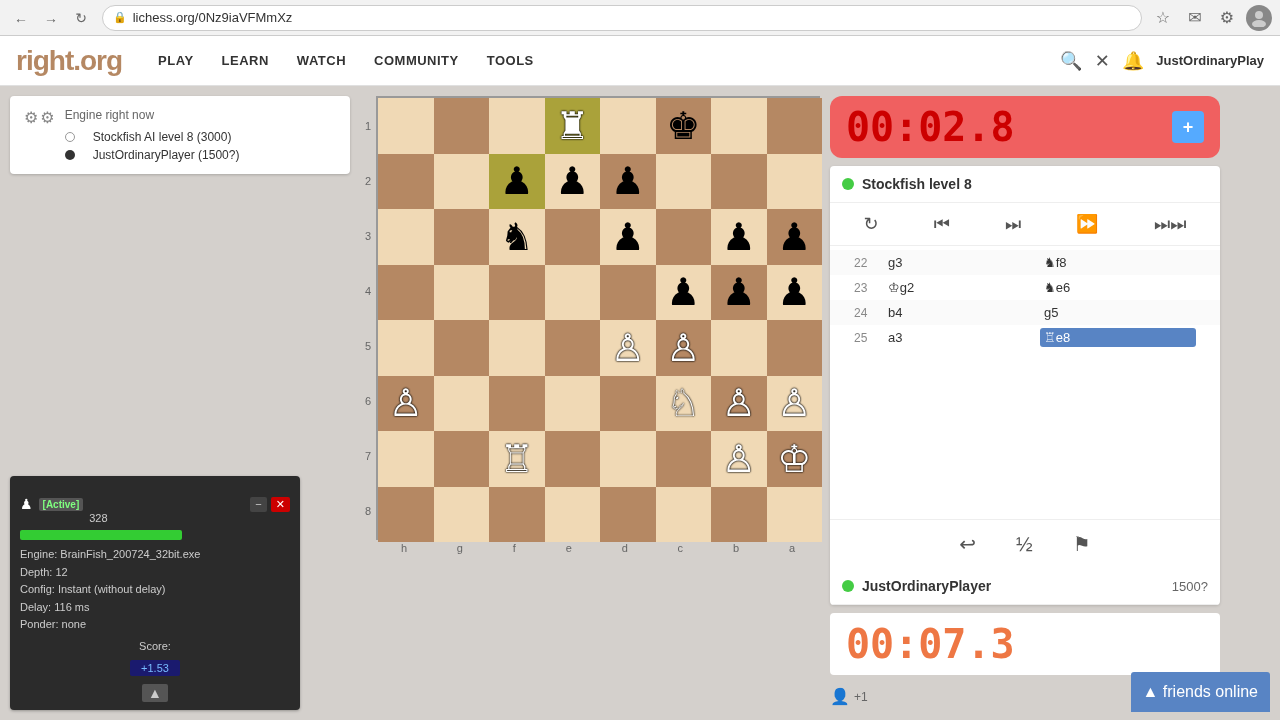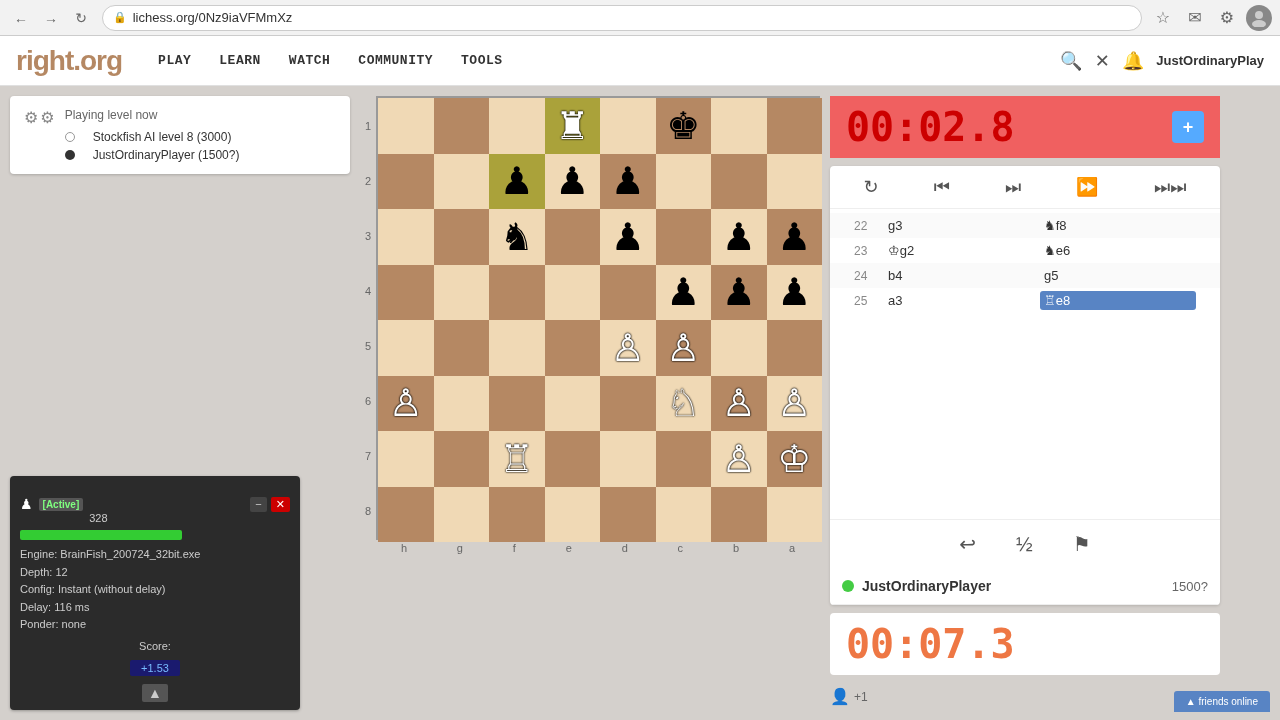--- a/index.html
+++ b/index.html
@@ -77,21 +77,20 @@
     .site-nav { display: flex; gap: 4px; flex: 1; }
     .nav-item {
       padding: 6px 12px;
       font-size: 13px;
       font-weight: 600;
       color: #333;
       cursor: pointer;
       text-transform: uppercase;
       letter-spacing: 0.5px;
       border-radius: 3px;
-      font-family: Liberation Mono, monospace;
     }
     .header-actions { display: flex; gap: 12px; align-items: center; }
     .header-icon-btn {
       background: none; border: none;
       cursor: pointer;
       font-size: 18px;
       color: #555;
       display: flex; align-items: center;
     }
     .header-username {
@@ -269,21 +268,21 @@
     .right-panel {
       width: 390px;
       display: flex;
       flex-direction: column;
       gap: 8px;
     }
 
     
     .timer-top {
       background: #f06060;
-      border-radius: 0;
+      border-radius: 12px;
       padding: 8px 16px;
       font-size: 40px;
       font-weight: bold;
       color: #c00;
       font-family: monospace;
       display: flex;
       align-items: center;
       justify-content: space-between;
     }
     .timer-bottom {
@@ -390,22 +389,22 @@
       border-radius: 3px;
     }
 
     
     .friends-bar {
       position: absolute;
       bottom: 8px;
       right: 10px;
       background: #5884c4;
       color: white;
-      padding: 5px 12px;
-      font-size: 10px;
+      padding: 11px 12px;
+      font-size: 16px;
       border-radius: 3px 3px 0 0;
       display: flex;
       align-items: center;
       gap: 6px;
       cursor: pointer;
     }
   </style>
 </head>
 <body>
 
@@ -454,21 +453,21 @@
   <div class="left-panel">
 
     <div class="game-notification">
       <div class="gear-icon-container">
         <div class="gear-icons">
           <span class="gear">⚙</span>
           <span class="gear">⚙</span>
         </div>
       </div>
       <div class="game-info-text">
-        <div class="game-status">Playing level now</div>
+        <div class="game-status">Engine right now</div>
         <div class="players-list">
           <div class="player-row">
             <div class="player-dot-white"></div>
             <span>Stockfish AI level 8 (3000)</span>
           </div>
           <div class="player-row">
             <div class="player-dot-black"></div>
             <span>JustOrdinaryPlayer (1500?)</span>
           </div>
         </div>
@@ -603,20 +602,24 @@
 
   <div class="right-panel">
 
     <div class="timer-top">
       <span>00:02.8</span>
       <button class="timer-add-btn">+</button>
     </div>
 
     <div class="moves-panel">
 
+      <div class="moves-player-header">
+        <div class="player-indicator-green"></div>
+        <span class="player-name-label">Stockfish level 8</span>
+      </div>
 
       <div class="moves-nav">
         <button class="moves-nav-btn">↻</button>
         <button class="moves-nav-btn">⏮</button>
         <button class="moves-nav-btn">⏭</button>
         <button class="moves-nav-btn">⏩</button>
         <button class="moves-nav-btn">⏭⏭</button>
       </div>
 
       <div class="moves-table">

